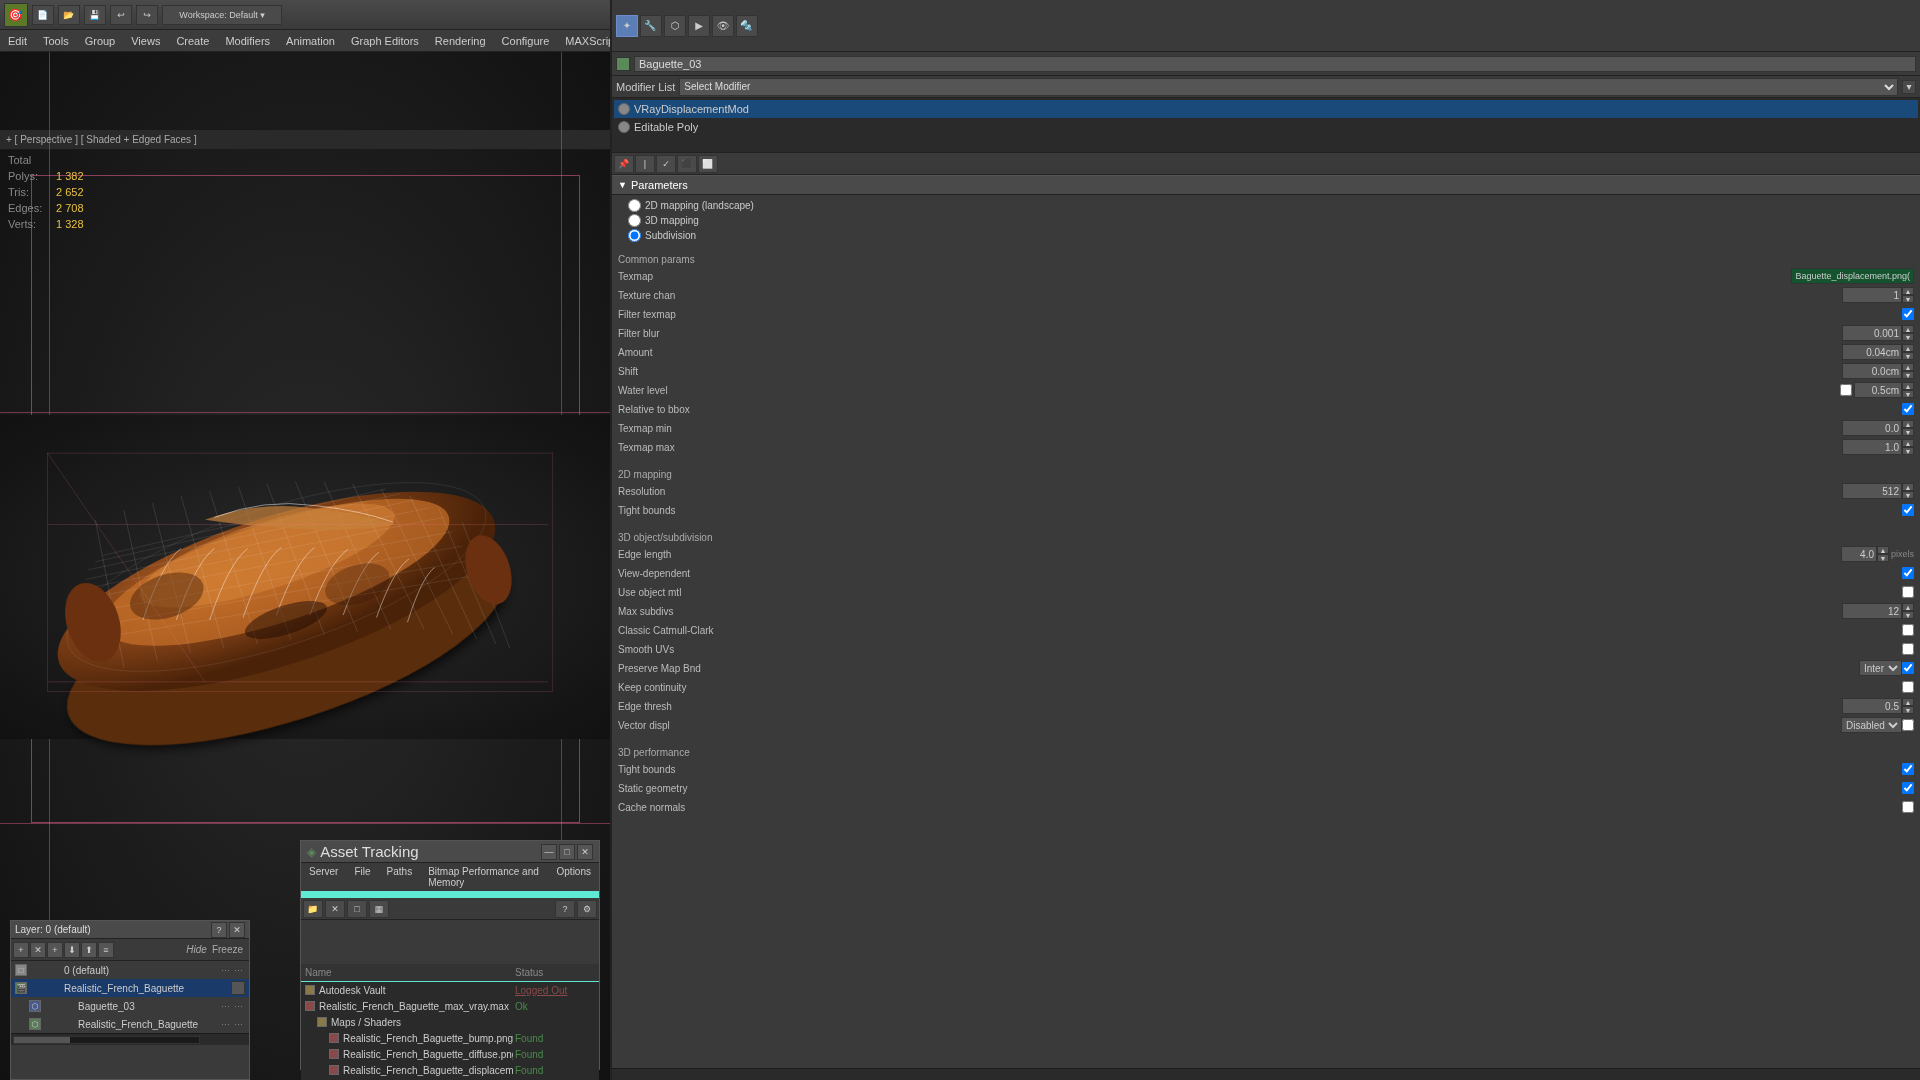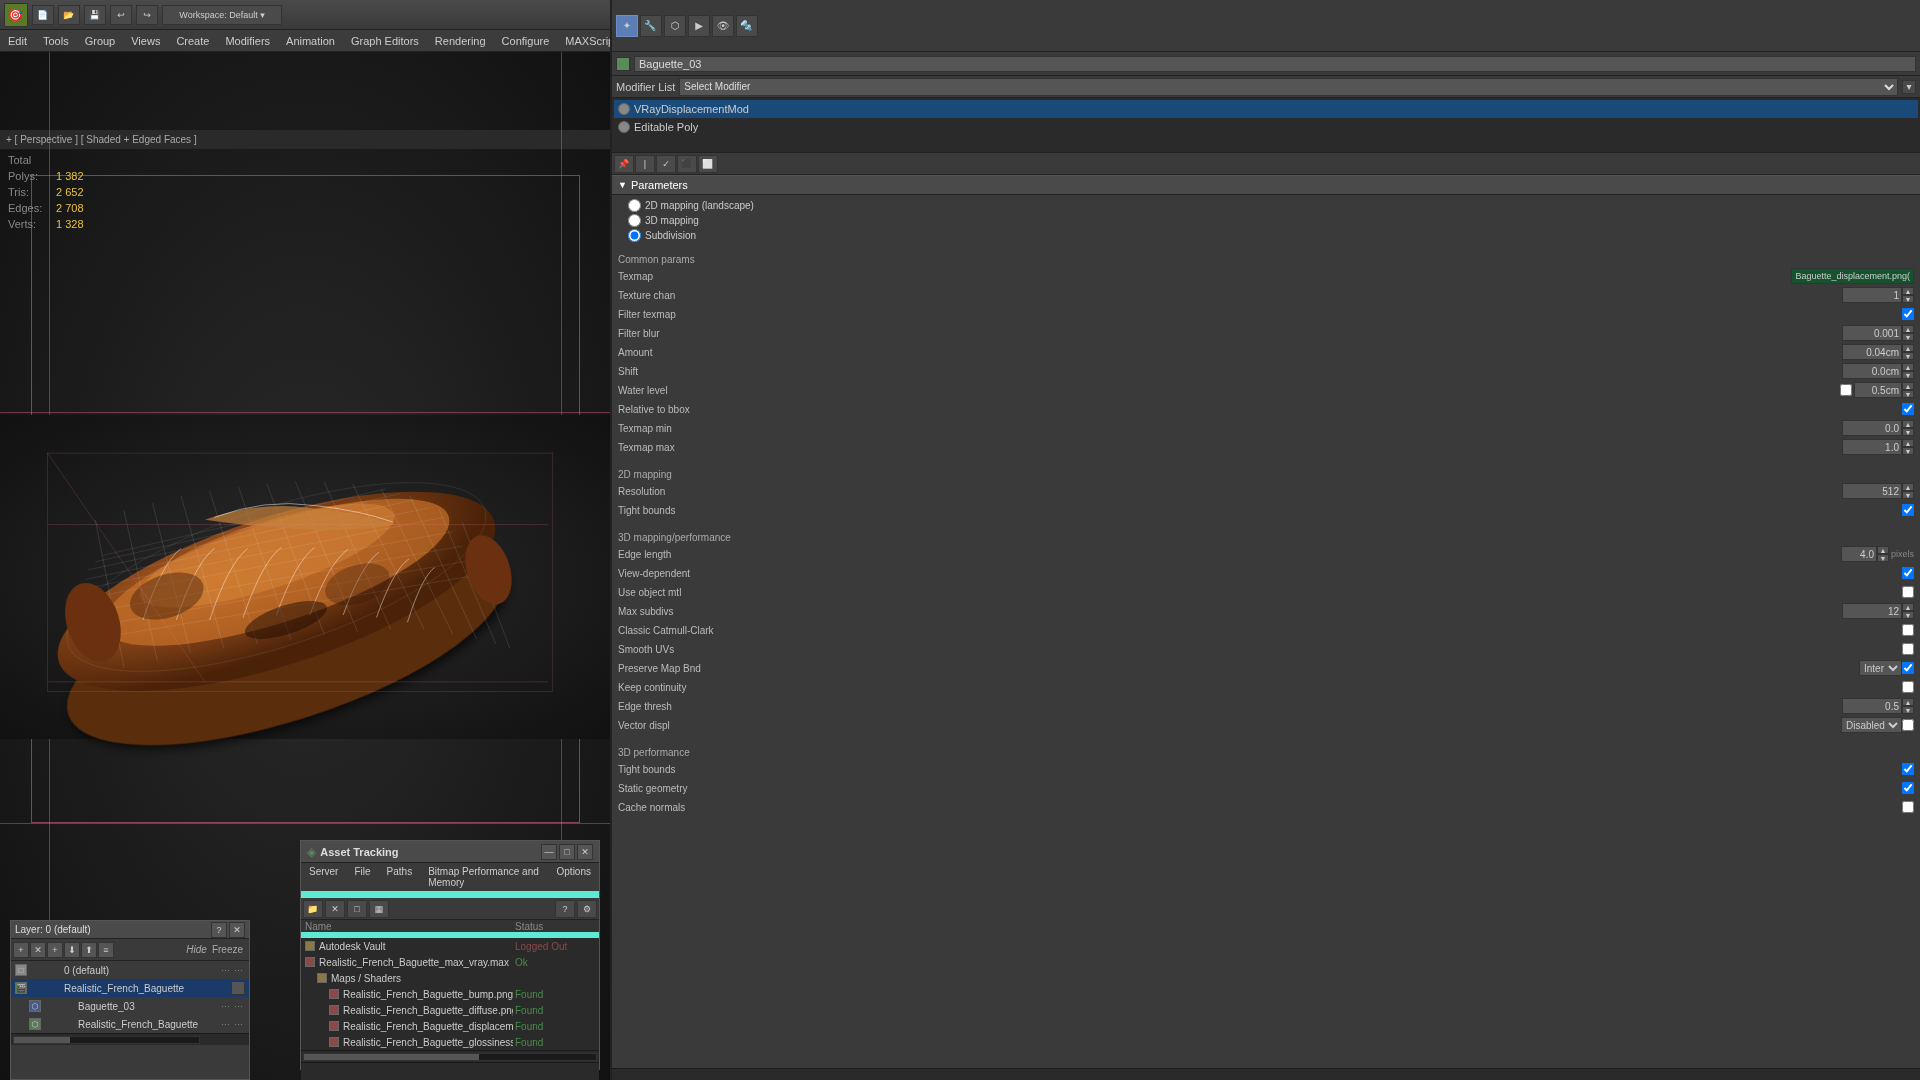--- a/index.html
+++ b/index.html
@@ -154,30 +154,30 @@
     }
     .asset-titlebar {
       height: 22px; background: #4a4a4a; display: flex; align-items: center; padding: 0 6px;
       justify-content: space-between; border-bottom: 1px solid #222;
     }
     .asset-menus { display: flex; gap: 4px; font-size: 10px; color: #ccc; padding: 2px; border-bottom: 7px solid #5eead4; }
     .asset-menu-item { padding: 1px 6px; cursor: pointer; }
     .asset-toolbar { height: 22px; background: #3a3a3a; display: flex; align-items: center; padding: 2px; gap: 2px; border-bottom: 1px solid #222; }
     .asset-tb-btn { width: 20px; height: 18px; background: #4a4a4a; border: 1px solid #333; color: #ccc; display: flex; align-items: center; justify-content: center; cursor: pointer; font-size: 9px; }
     .asset-list { flex: 1; overflow-y: auto; background: #2a2a2a; }
-    .asset-header-row { height: 18px; background: #333; display: flex; align-items: center; padding: 0 4px; border-bottom: 6px solid #5eead4; }
+    .asset-header-row { height: 18px; background: #333; display: flex; align-items: center; padding: 0 4px; border-bottom: 1px solid #5eead4; margin-top: 44px; }
     .asset-col-name { flex: 1; font-size: 10px; color: #888; }
     .asset-col-status { width: 80px; font-size: 10px; color: #888; }
     .asset-row { height: 16px; display: flex; align-items: center; padding: 0 4px; gap: 2px; cursor: pointer; }
     .asset-icon { width: 10px; height: 10px; border: 1px solid #666; background: #5a8a5a; margin-right: 2px; }
     .asset-icon.folder { background: #8a7a4a; }
     .asset-icon.img { background: #8a4a4a; }
     .asset-name { font-size: 10px; color: #ccc; flex: 1; white-space: nowrap; overflow: hidden; }
     .asset-status { width: 80px; font-size: 10px; color: #4a8a4a; }
-    .asset-status.out { color: #8a4a4a; }
+    .asset-status.out { color: #8a4a4a; text-decoration: underline; }
     .asset-indent { width: 10px; }
     .asset-scrollbar { height: 12px; background: #2a2a2a; border-top: 1px solid #1a1a1a; display: flex; align-items: center; padding: 2px; }
     .scrollbar-track { flex: 1; height: 8px; background: #1a1a1a; border: 1px solid #333; }
     .scrollbar-thumb { width: 60%; height: 100%; background: #555; }
 
     
     .guideline-h {
       position: absolute; left: 0; right: 0; height: 1px;
       background: rgba(255, 100, 150, 0.4);
     }
@@ -527,21 +527,21 @@
           </div>
         </div>
       </div>
       <div class="param-row">
         <span class="param-label">Tight bounds</span>
         <input type="checkbox" checked="" class="param-checkbox" style="">
       </div>
     </div>
 
     <div class="params-section">
-      <div class="section-label">3D mapping/performance</div>
+      <div class="section-label">3D object/subdivision</div>
       <div class="param-row">
         <span class="param-label">Edge length</span>
         <input class="param-input" value="4.0" style="width: 36px;">
         <div class="spin-container">
           <div style="display:flex; flex-direction:column;">
             <div class="spin-btn">▲</div>
             <div class="spin-btn">▼</div>
           </div>
         </div>
         <span style="font-size:9px; color:#888; margin-left:2px;">pixels</span>
@@ -672,21 +672,21 @@
     <div style="width:80%; height:8px; background:#1a1a1a; border:1px solid #333;">
       <div style="width:30%; height:100%; background:#555;"></div>
     </div>
   </div>
 </div>
 
 <div id="asset-panel">
   <div class="asset-titlebar">
     <div style="display:flex; align-items:center; gap:4px;">
       <span style="font-size:12px; color:#5a8a5a;">◈</span>
-      <span style="font-size:11px; color:#ddd;font-weight:bold;">Asset Tracking</span>
+      <span style="font-size:15px; color:#ddd;">Asset Tracking</span>
     </div>
     <div style="display:flex; gap:2px;">
       <div class="layer-btn">—</div>
       <div class="layer-btn">□</div>
       <div class="layer-btn">✕</div>
     </div>
   </div>
   <div class="asset-menus">
     <span class="asset-menu-item">Server</span>
     <span class="asset-menu-item">File</span>

